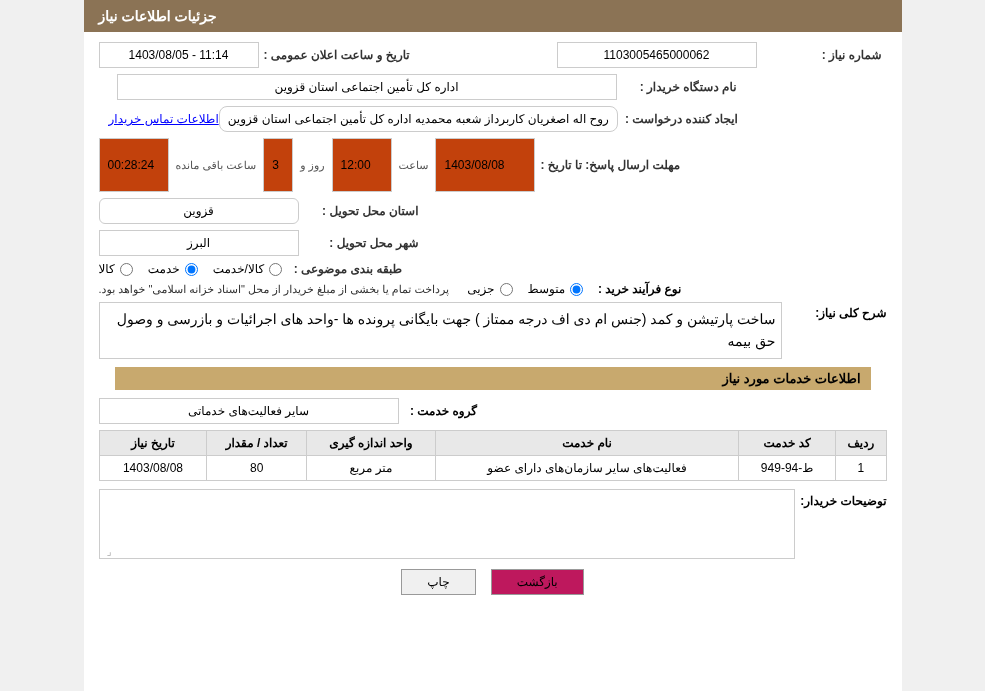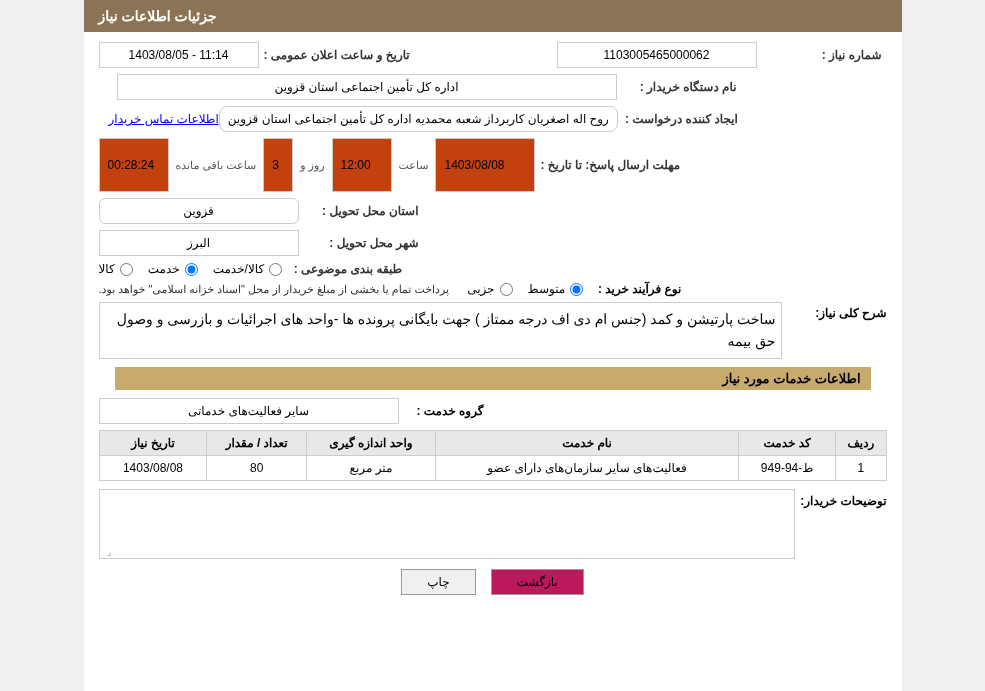--- a/index.html
+++ b/index.html
@@ -131,21 +131,21 @@
     .service-row {
       display: flex;
       align-items: center;
       justify-content: flex-end;
       margin-bottom: 6px;
       gap: 5px;
     }
     .service-label {
       font-weight: bold;
       min-width: 80px;
-      text-align: right;
+      text-align: center;
     }
     table {
       width: 100%;
       border-collapse: collapse;
       margin-bottom: 8px;
     }
     table th {
       background: #e8e8e8;
       border: 1px solid #ccc;
       padding: 5px 4px;

